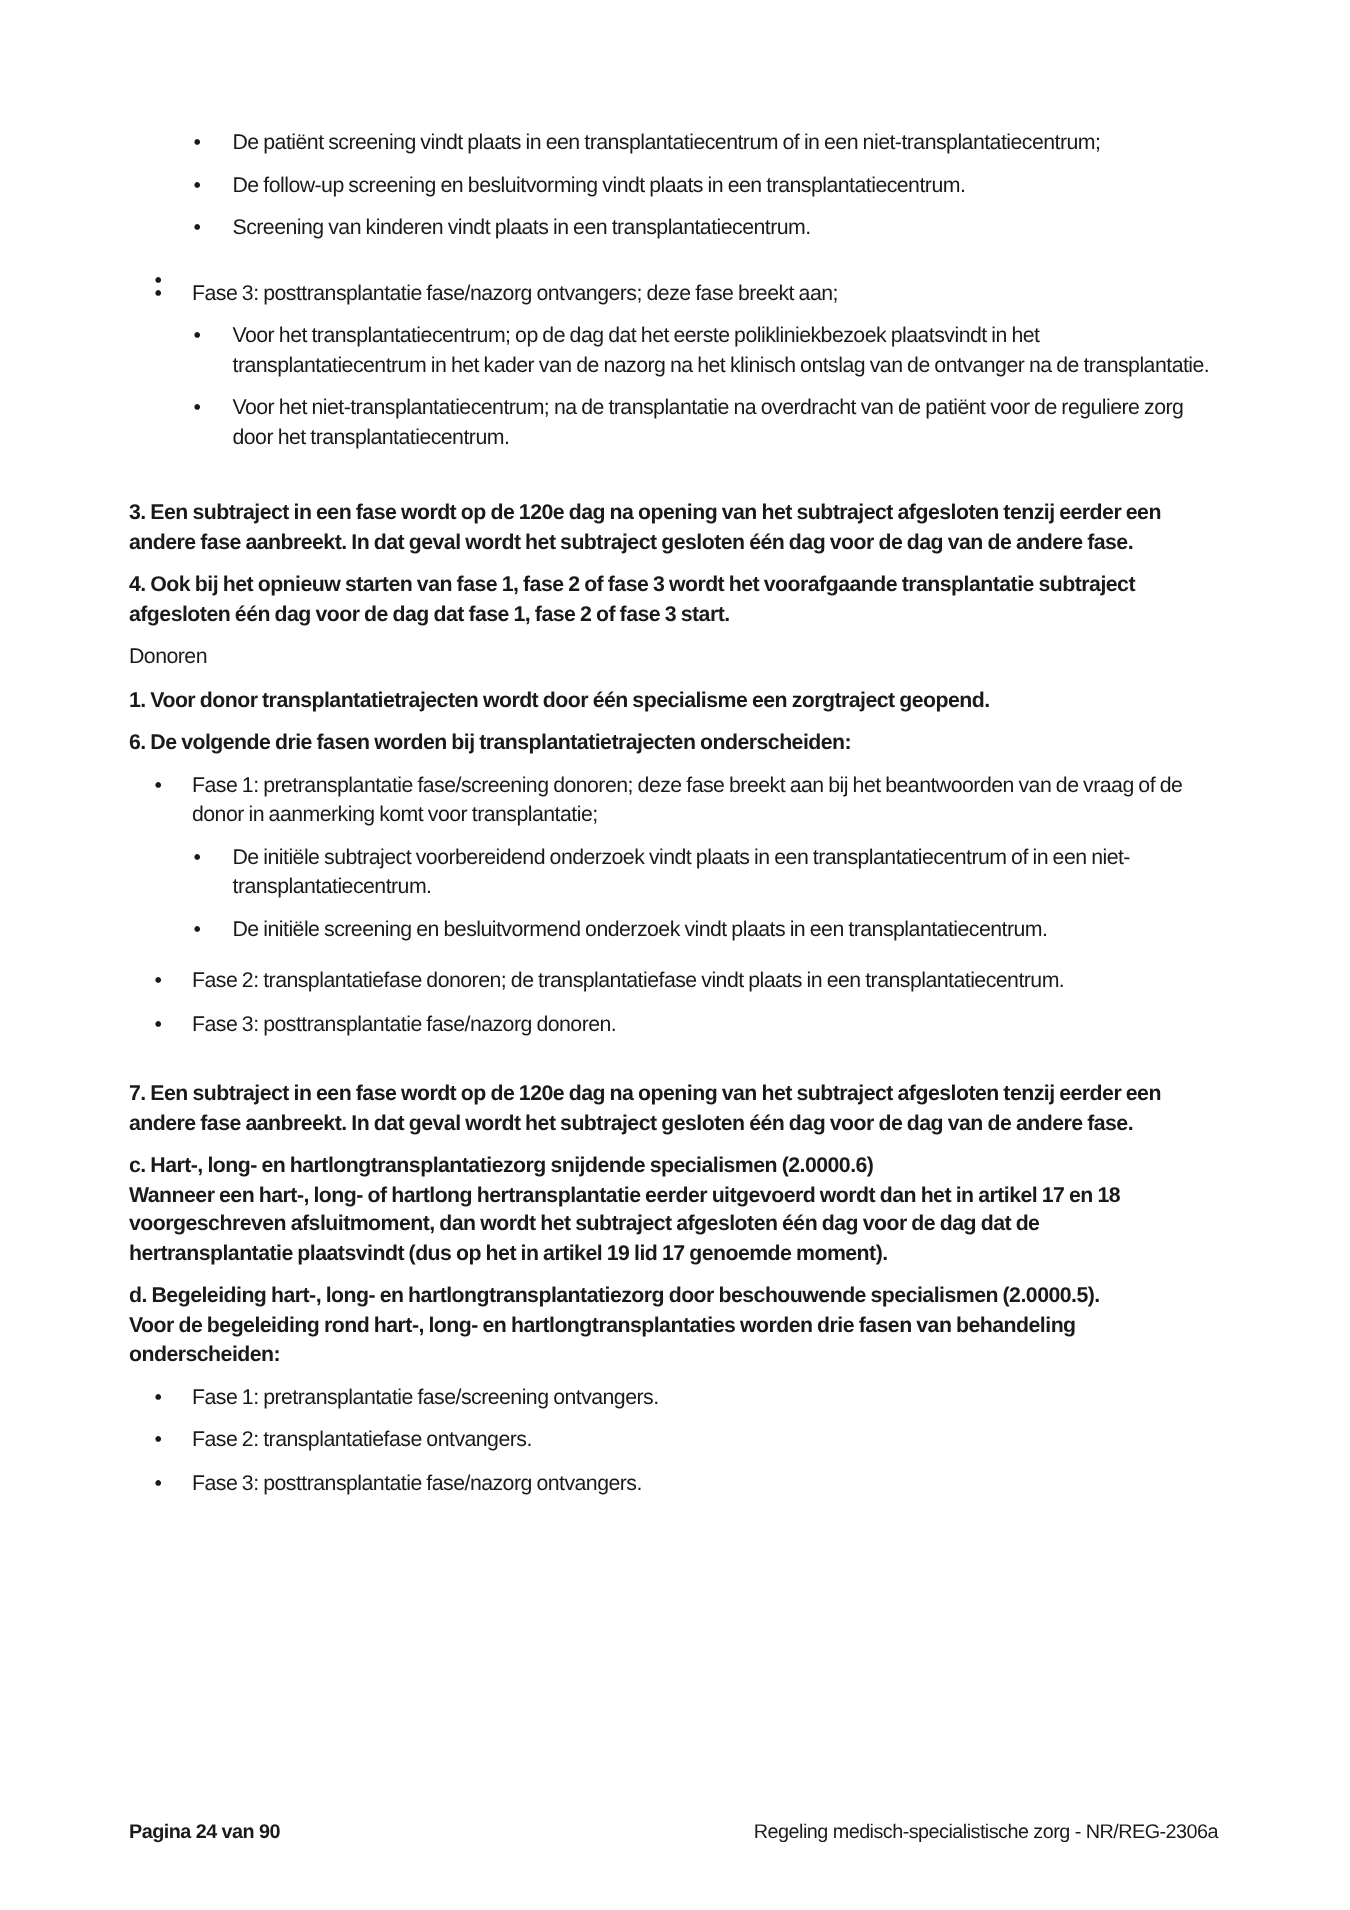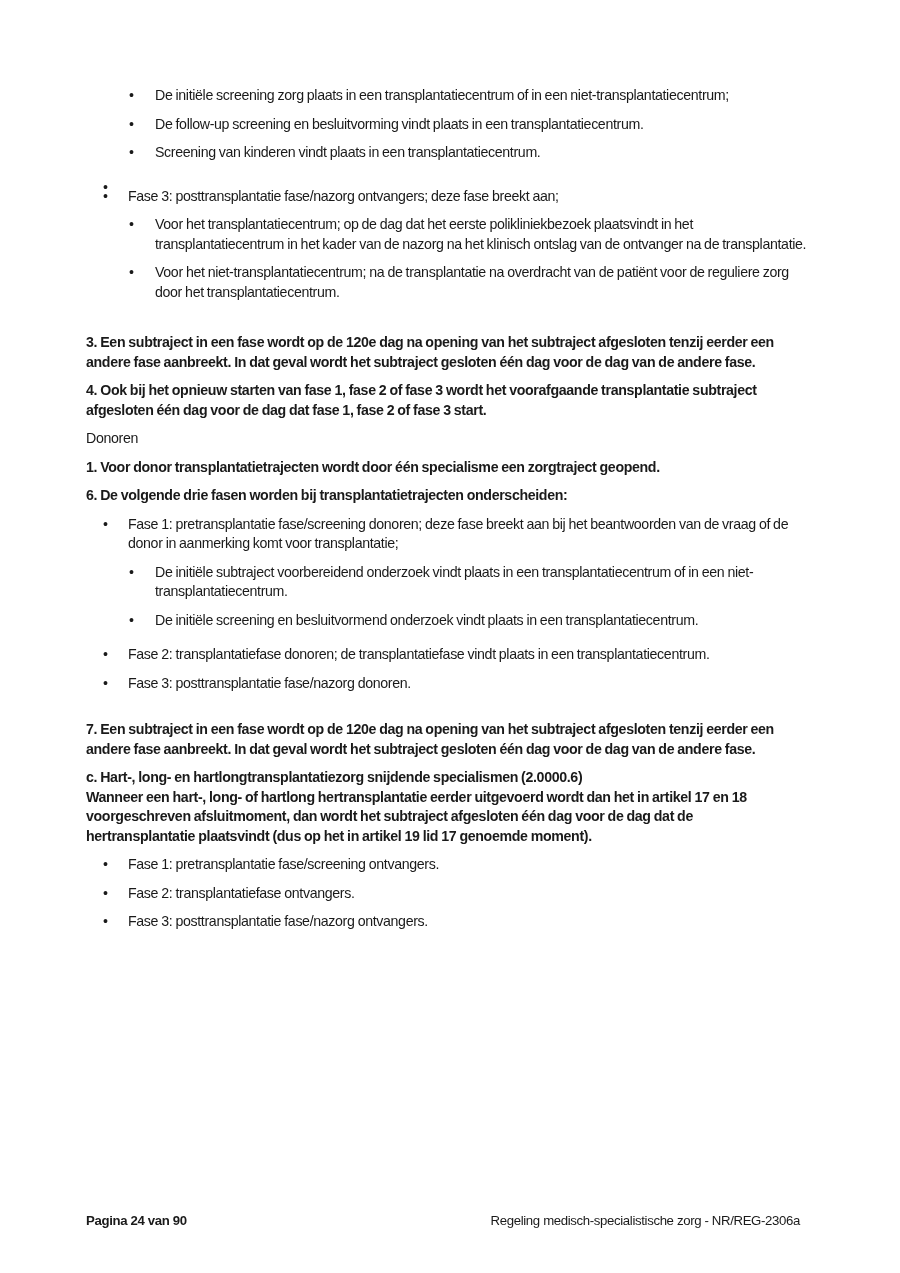--- a/index.html
+++ b/index.html
@@ -11,30 +11,30 @@
   .l1 { padding-left: 42px; margin-bottom: 9px; }
   .l1 > .bul { left: 17px; }
   .l2 { padding-left: 69px; margin-bottom: 9px; }
   .l2 > .bul { left: 43px; }
   .p { margin: 0 0 9px 0; font-weight: bold; }
   .bold { font-weight: normal; }
   .gap { height: 14px; }
   .gap-sm { height: 6px; }
   .footer { position: absolute; top: 1213px; left: 86px; width: 730px; font-size: 13.2px; letter-spacing: -0.35px; color: #1a1a1a; }
   .footer .left { position: absolute; left: 0; font-weight: bold; }
-  .footer .right { position: absolute; right: 16px; }
+  .footer .right { position: absolute; right: 4px; }
 </style>
 </head>
 <body>
 
 <div class="page">
 
   <div class="li l2">
     <span class="bul">•</span>
-    <span>De initiële screening zorg plaats in een transplantatiecentrum of in een niet-transplantatiecentrum;</span>
+    <span>De patiënt screening vindt plaats in een transplantatiecentrum of in een niet-transplantatiecentrum;</span>
   </div>
   <div class="li l2">
     <span class="bul">•</span>
     <span>De follow-up screening en besluitvorming vindt plaats in een transplantatiecentrum.</span>
   </div>
   <div class="li l2">
     <span class="bul">•</span>
     <span>Screening van kinderen vindt plaats in een transplantatiecentrum.</span>
   </div>
 
@@ -91,20 +91,24 @@
 
   <div class="gap" style="height:18px;"></div>
 
   <p class="p">7. Een subtraject in een fase wordt op de 120e dag na opening van het subtraject afgesloten tenzij eerder een andere fase aanbreekt. In dat geval wordt het subtraject gesloten één dag voor de dag van de andere fase.</p>
 
   <div class="p">
     <div>c. Hart-, long- en hartlongtransplantatiezorg snijdende specialismen (2.0000.6)</div>
     <div style="padding-right:30px;">Wanneer een hart-, long- of hartlong hertransplantatie eerder uitgevoerd wordt dan het in artikel 17 en 18 voorgeschreven afsluitmoment, dan wordt het subtraject afgesloten één dag voor de dag dat de hertransplantatie plaatsvindt (dus op het in artikel 19 lid 17 genoemde moment).</div>
   </div>
 
+  <div class="p">
+    <div>d. Begeleiding hart-, long- en hartlongtransplantatiezorg door beschouwende specialismen (2.0000.5).</div>
+    <div style="padding-right:40px;">Voor de begeleiding rond hart-, long- en hartlongtransplantaties worden drie fasen van behandeling onderscheiden:</div>
+  </div>
 
   <div class="li l1">
     <span class="bul">•</span>
     <span>Fase 1: pretransplantatie fase/screening ontvangers.</span>
   </div>
   <div class="li l1">
     <span class="bul">•</span>
     <span>Fase 2: transplantatiefase ontvangers.</span>
   </div>
   <div class="li l1">

